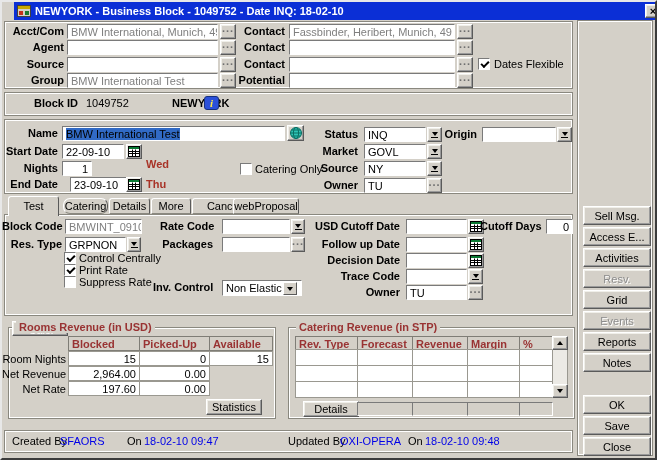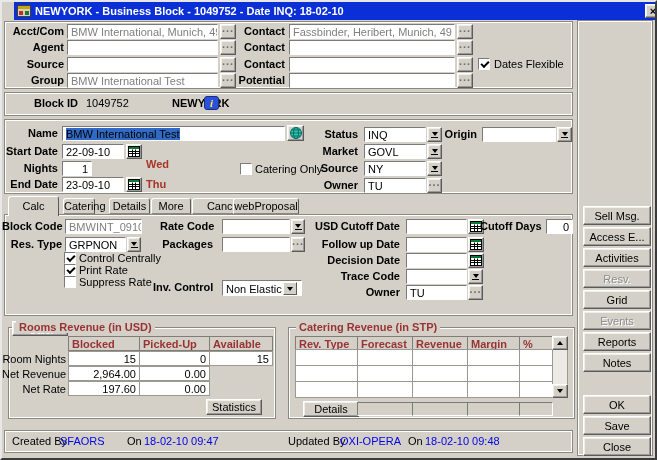--- a/index.html
+++ b/index.html
@@ -35,21 +35,21 @@
     box-shadow:inset -1px -1px 0 #9a9a9a, inset 1px 1px 0 #f0efe9;
     display:flex;align-items:center;justify-content:center;
     font-size:11px;cursor:default;white-space:nowrap;}
   .btn.disabled{color:#8c8c8c;text-shadow:1px 1px 0 #fff;}
   .dots{color:#6f6f6f;font-weight:bold;letter-spacing:1px;line-height:6px;align-items:flex-start;}
   
   .ddglyph{display:flex;flex-direction:column;align-items:center;}
   .tri{width:0;height:0;border-left:3px solid transparent;border-right:3px solid transparent;border-top:4px solid #000;}
   .tri-up{width:0;height:0;border-left:3px solid transparent;border-right:3px solid transparent;border-bottom:4px solid #000;}
   .ddbar{width:7px;height:1px;background:#000;margin-top:1px;}
-  .combo{display:flex;align-items:center;justify-content:space-between;padding-right:4px;}
+  .combo{display:flex;justify-content:space-between;padding-right:4px;}
   .combo .combo-btn{width:14px;height:13px;margin-left:auto;background:#d4d0c8;
     border:1px solid;border-color:#fff #5a5a5a #5a5a5a #fff;display:flex;align-items:center;justify-content:center;}
   
   .cb{position:absolute;width:12px;height:12px;background:#fff;
     border:1px solid;border-color:#7a7a7a #ffffff #ffffff #7a7a7a;}
   .cb.checked::after{content:"";position:absolute;left:2px;top:2px;width:6px;height:3px;
     border-left:2px solid #000;border-bottom:2px solid #000;transform:rotate(-45deg);}
   .cblbl{position:absolute;white-space:nowrap;line-height:13px;}
   
   .tab{position:absolute;background:#d4d0c8;text-align:center;
@@ -180,21 +180,21 @@
           <path d="M1 5.5h10M1 7.5h10M4.5 3.5v7M7.5 3.5v7" stroke="#000" fill="none"></path>
         </svg>
       </span>
   </div>
   <span class="plain day" style="left:144px;top:142px;margin-top:13px;">Wed</span>
 
   <span class="lbl" style="left:2px;top:159px;width:54px;">Nights</span>
   <div class="fld num" style="left:60px;top:159px;width:30px;">1</div>
 
   <span class="lbl" style="left:2px;top:175px;width:54px;">End Date</span>
-  <div class="fld" style="left:60px;top:175px;width:62px;">23-09-10</div>
+  <div class="fld" style="left:68px;top:175px;width:62px;">23-09-10</div>
   <div class="btn" style="left:124px;top:175px;width:16px;height:15px;">
     <span style="display:flex;">
         <svg width="12" height="11" viewBox="0 0 12 11">
           <rect x="0.5" y="0.5" width="11" height="10" fill="#fff" stroke="#000"></rect>
           <rect x="1" y="1" width="10" height="2" fill="#0a7a33"></rect>
           <path d="M1 5.5h10M1 7.5h10M4.5 3.5v7M7.5 3.5v7" stroke="#000" fill="none"></path>
         </svg>
       </span>
   </div>
   <span class="plain day" style="left:144px;top:175px;">Thu</span>
@@ -237,22 +237,22 @@
 
   <span class="lbl" style="left:428px;top:125px;width:47px;">Origin</span>
   <div class="fld" style="left:480px;top:125px;width:74px;"></div>
   <div class="btn" style="left:555px;top:125px;width:15px;height:15px;">
       <span class="ddglyph">
         <span class="tri"></span>
         <span class="ddbar"></span>
       </span>
     </div>
 
-  <div class="tab active" style="left:6px;width:51px;">Calc</div>
-  <div class="tab" style="left:61px;width:32px;">Catering</div>
+  <div class="tab active" style="left:6px;width:51px;">Test</div>
+  <div class="tab" style="left:61px;width:45px;border-radius:7px;">Catering</div>
   <div class="tab" style="left:107px;width:41px;">Details</div>
   <div class="tab" style="left:149px;width:40px;">More</div>
   <div class="tab" style="left:190px;width:64px;">Cancel</div>
   <div class="tab" style="left:231px;width:66px;">webProposal</div>
 
   <div class="etched" style="left:2px;top:212px;width:569px;height:102px;z-index:2;"></div>
 
   <span class="lbl" style="left:0px;top:217px;width:60px;z-index:3;">Block Code</span>
   <div class="fld gray" style="left:63px;top:217px;width:77px;z-index:3;">BMWINT_0910</div>
 

